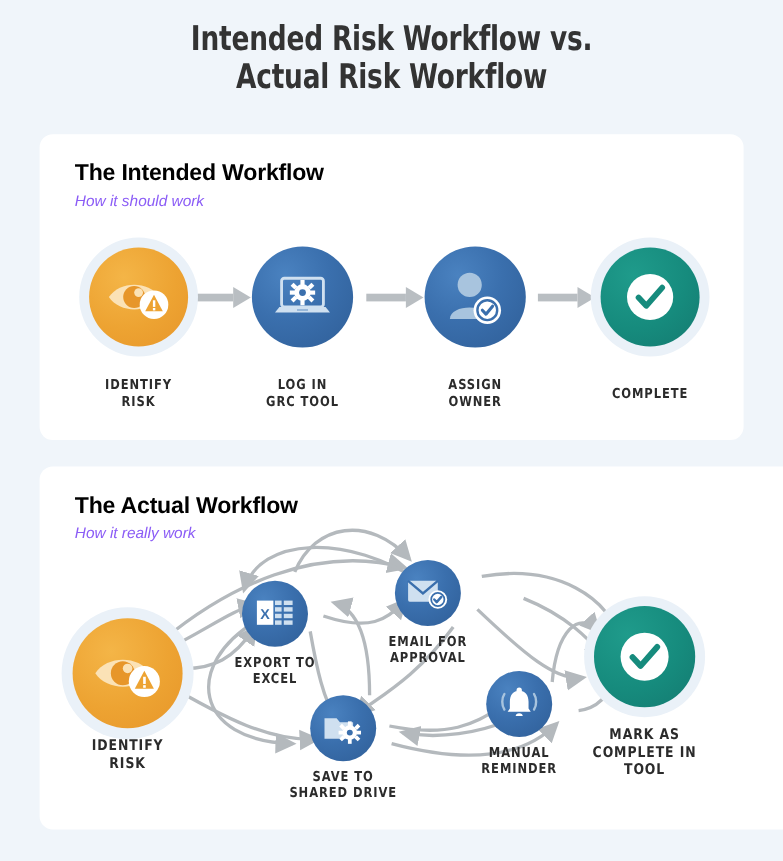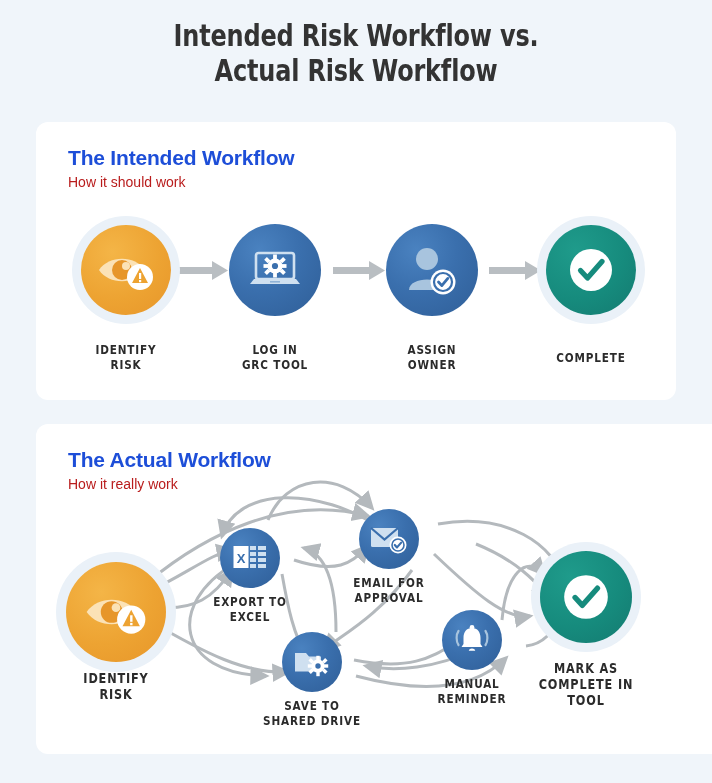--- a/index.html
+++ b/index.html
@@ -33,26 +33,26 @@
     position:absolute;
     background:#ffffff;
     border-radius:12px;
     overflow:hidden;
   }
   #card-intended{left:36px;top:122px;width:640px;height:278px;}
   #card-actual{left:36px;top:424px;width:696px;height:330px;}
 
   .card-title{
     position:absolute;left:32px;top:24px;
-    font-size:21px;font-weight:bold;color:#1d4ed8;
+    font-size:21px;font-weight:bold;color:#000000;
     letter-spacing:-0.2px;
   }
   .card-sub{
     position:absolute;left:32px;top:52px;
-    font-size:14px;color:#b91c1c;text-align:right;
+    font-size:14px;font-style:italic;color:#8b5cf6;text-align:right;
   }
 
   
   .node{position:absolute;}
   .halo{
     position:absolute;border-radius:50%;
     background:#eaf1f8;
   }
   .disc{
     position:absolute;border-radius:50%;

